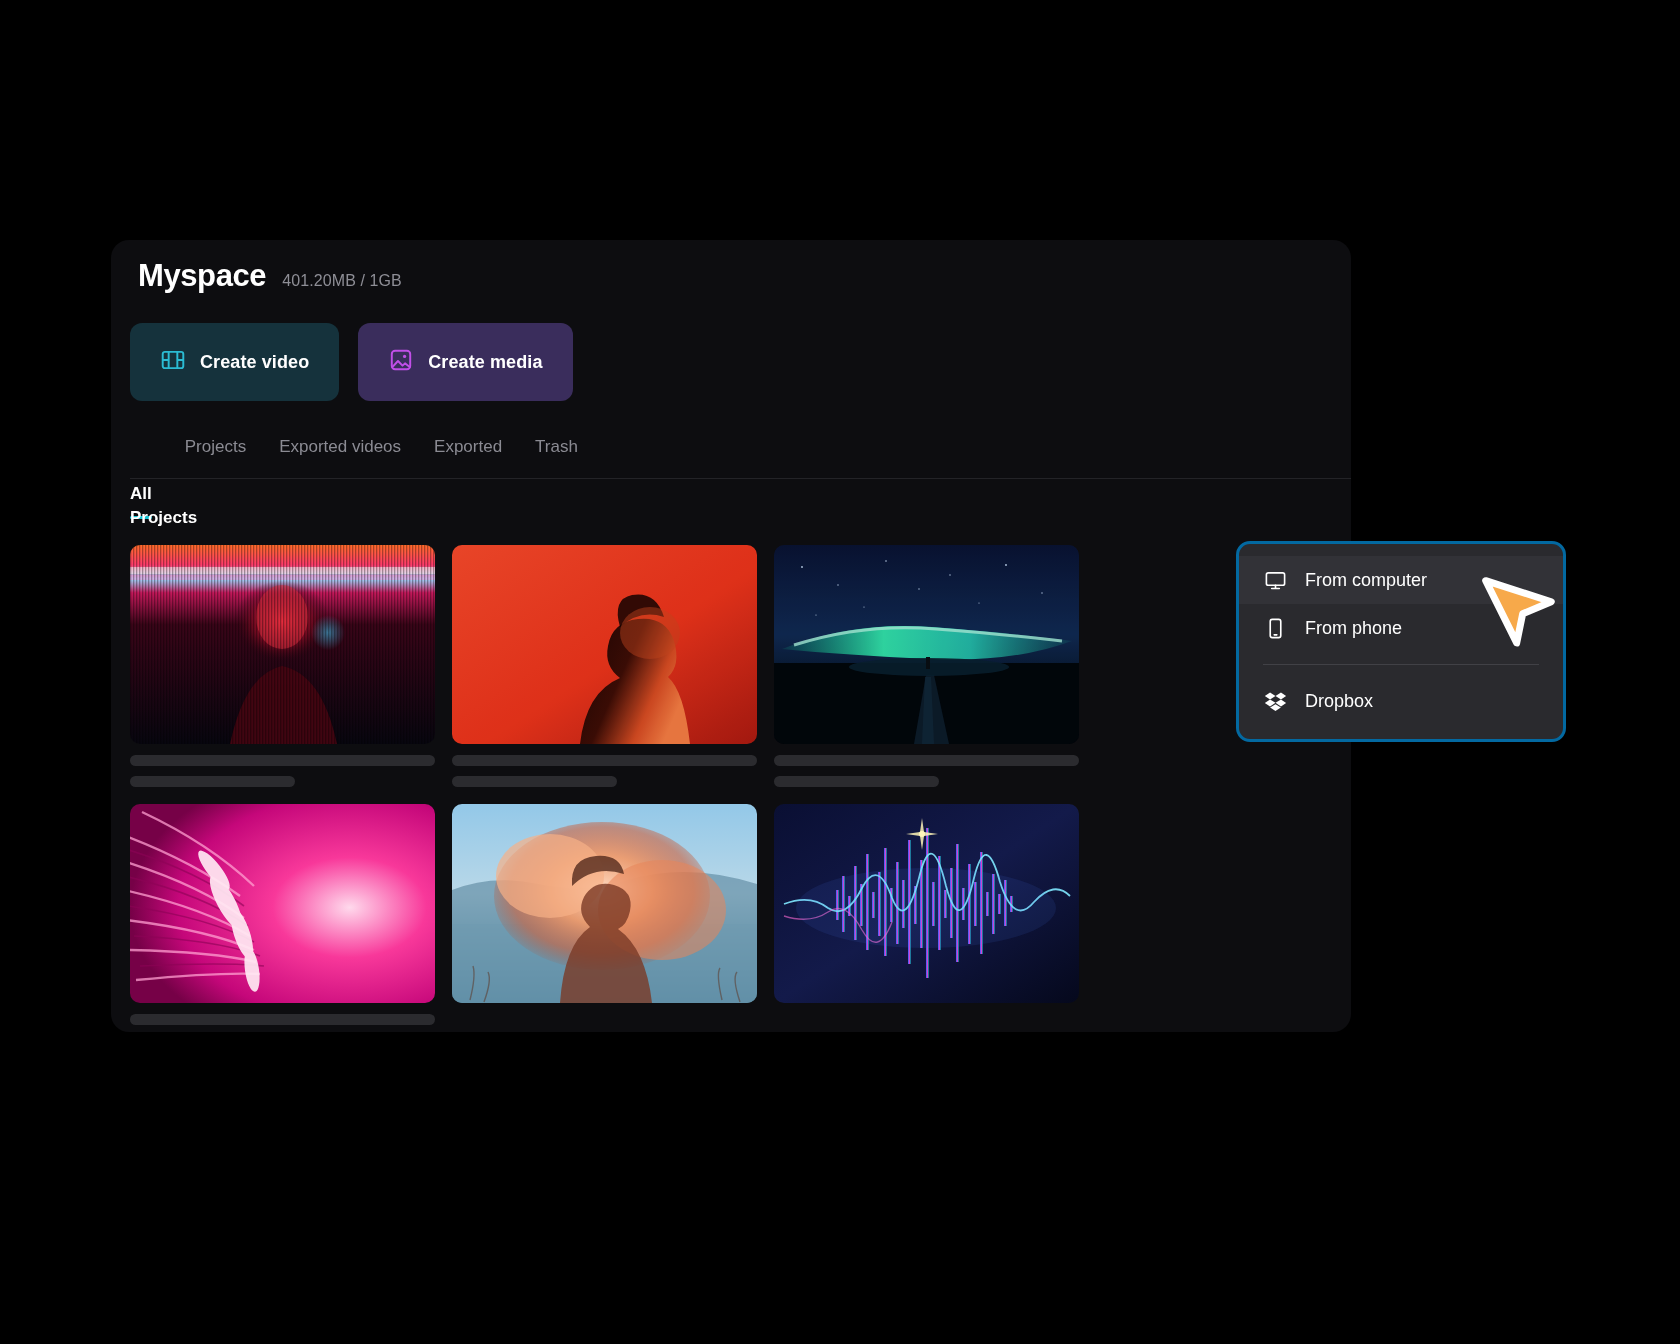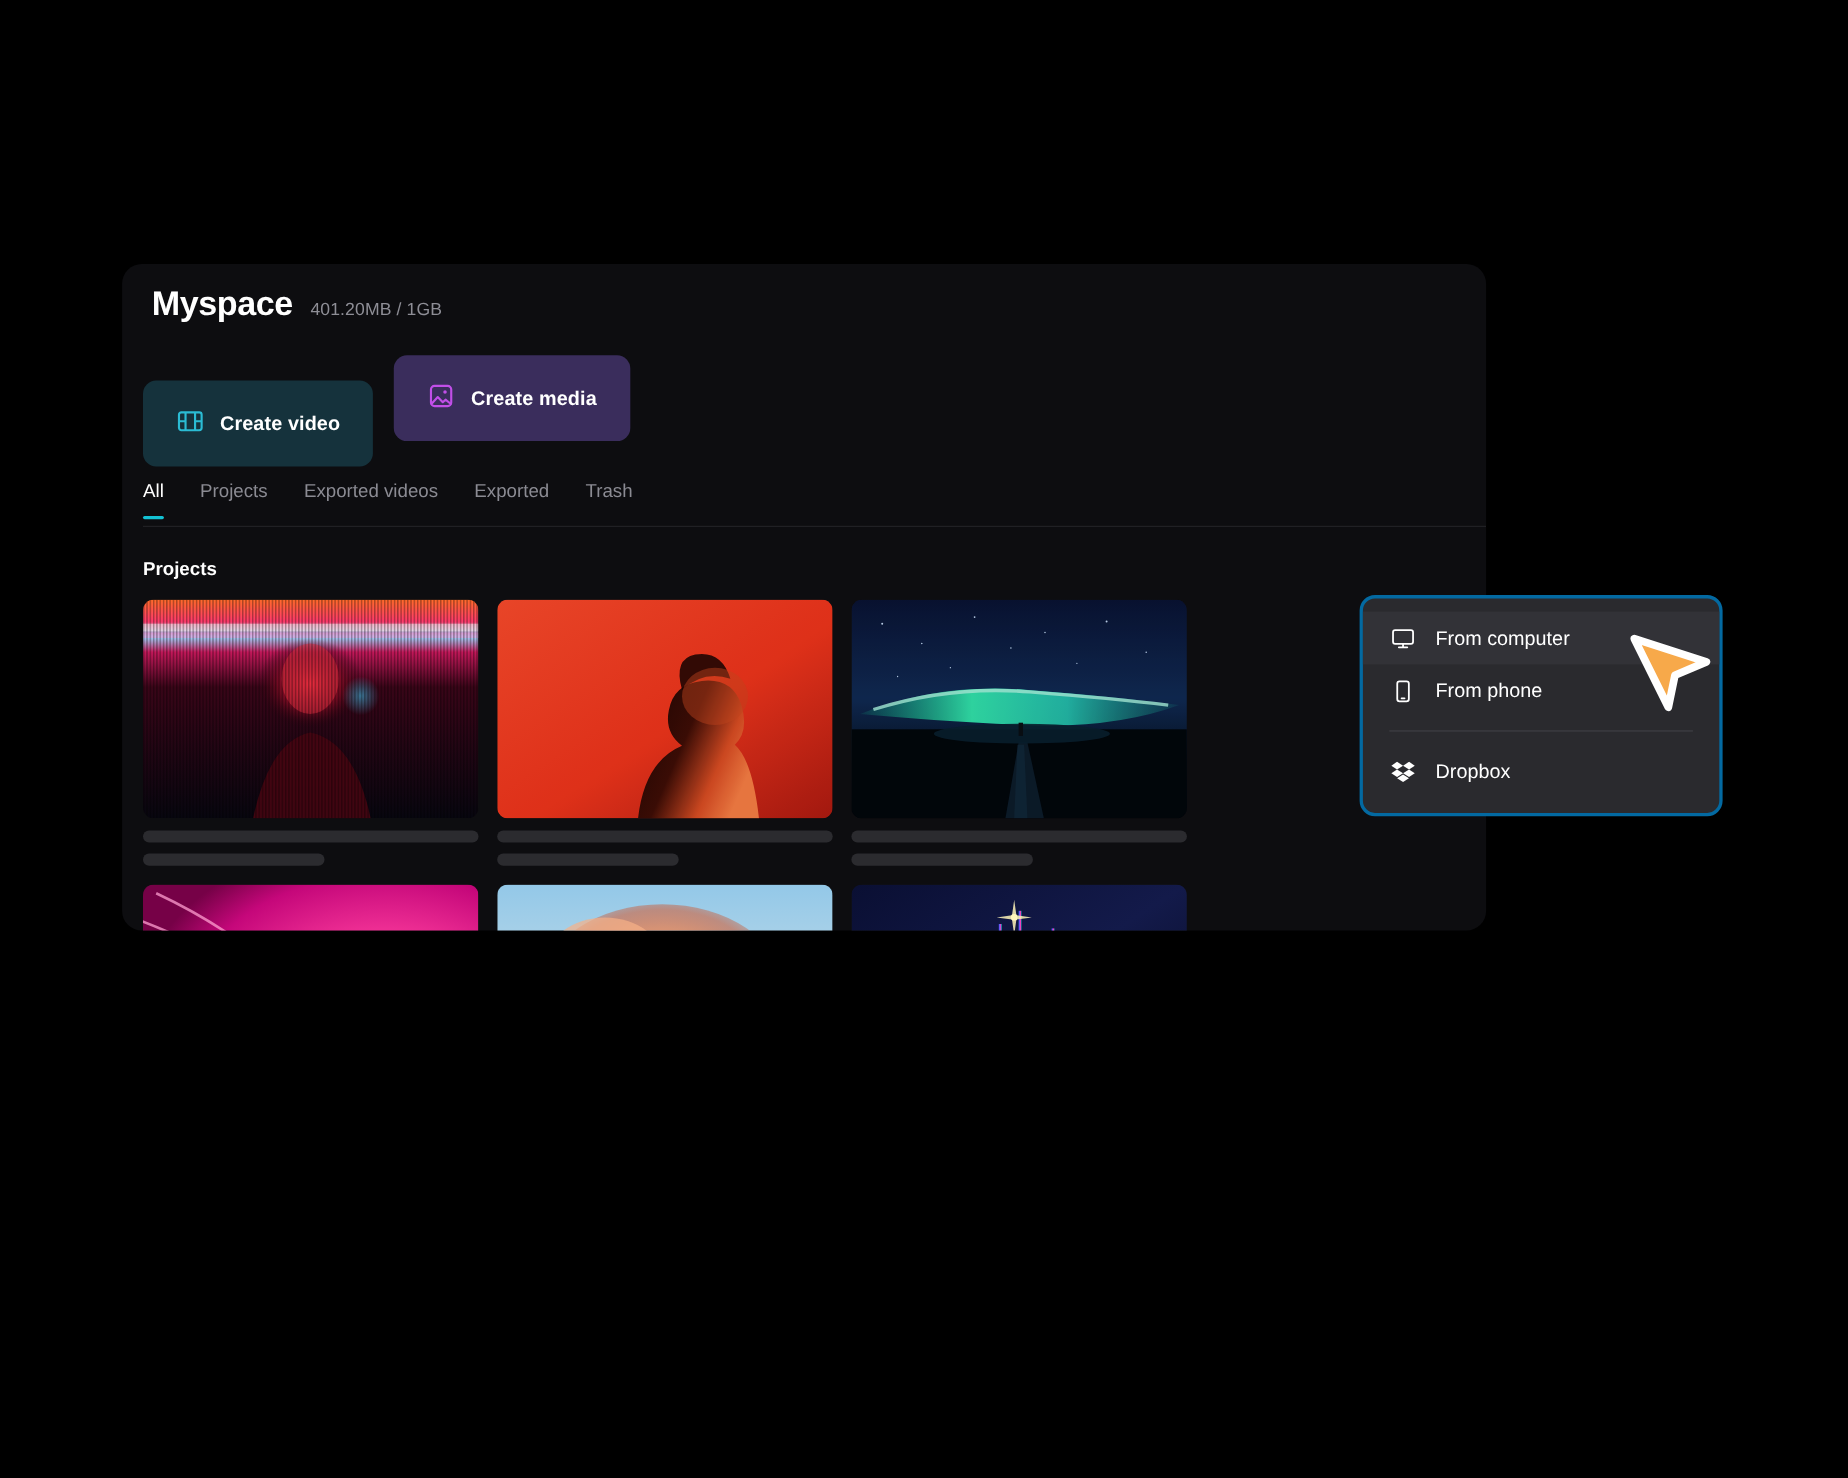--- a/index.html
+++ b/index.html
@@ -11,21 +11,21 @@
     overflow: hidden;
     font-family: "Liberation Sans", sans-serif;
   }
 
   
   #app-window {
     position: absolute;
     left: 111px;
     top: 240px;
     width: 1240px;
-    height: 606px;
+    height: 792px;
     background: #0d0d10;
     border-radius: 18px;
     overflow: hidden;
   }
 
   
   #header {
     position: absolute;
     left: 27px;
     top: 18px;
@@ -64,21 +64,21 @@
     border: none;
     font-family: "Liberation Sans", sans-serif;
   }
   .action-btn .label {
     font-size: 18px;
     font-weight: bold;
     color: #ffffff;
     white-space: nowrap;
     letter-spacing: 0.1px;
   }
-  #create-video-btn { background: #15323c; margin-top: 23px; }
+  #create-video-btn { background: #15323c; }
   #create-image-btn { background: #3a2d5c; }
   #upload-media-btn {
     background: #27272b;
     padding-right: 22px;
     gap: 12px;
   }
   #upload-chevron { margin-left: 22px; display:flex; align-items:center; }
 
   
   #tabs {
@@ -94,21 +94,21 @@
   }
   .tab {
     position: relative;
     font-size: 17px;
     color: #8b8b93;
     padding: 0 0 14px 0;
     margin-right: 33px;
     cursor: pointer;
     white-space: nowrap;
   }
-  .tab.active { color: #ffffff; font-weight: normal; }
+  .tab.active { color: #ffffff; font-weight: bold; margin-top: 47px; }
   .tab.active::after {
     content: "";
     position: absolute;
     left: 0; right: 0; bottom: -1px;
     height: 3px;
     background: #13c2d4;
     border-radius: 2px;
   }
 
   

